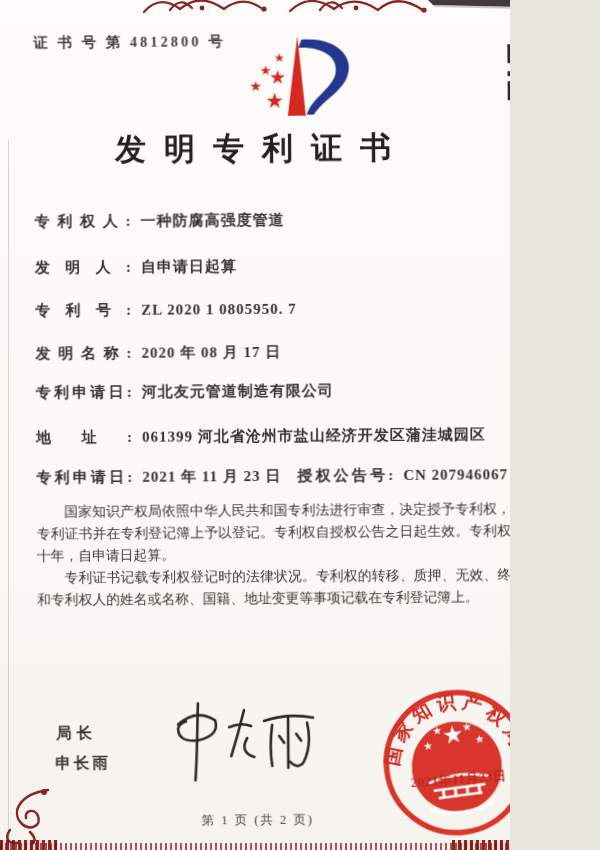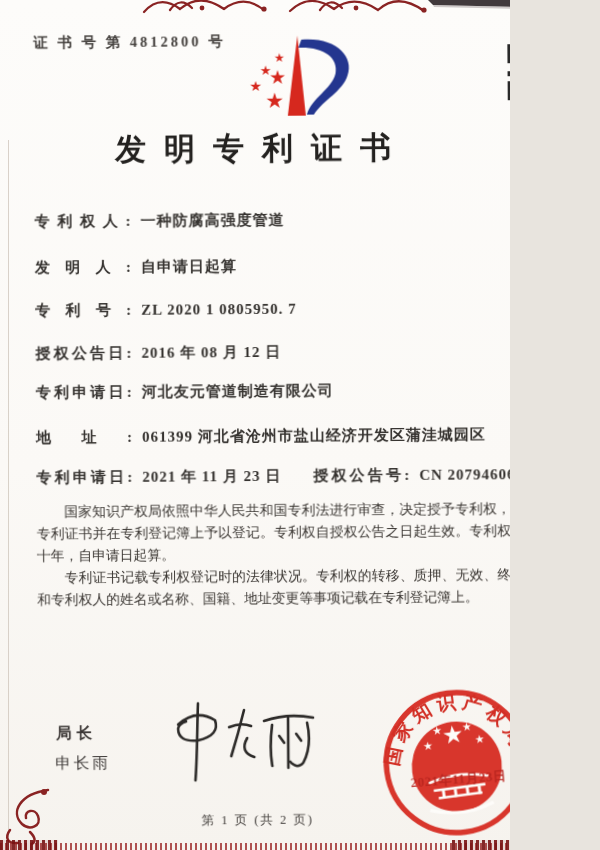--- a/index.html
+++ b/index.html
@@ -10,26 +10,26 @@
   .sheet{position:absolute;inset:0;transform:rotate(-0.4deg);}
   .cert-no{left:36px;top:32px;font-size:14.5px;letter-spacing:3px;color:#45413e;font-weight:600;}
   .title{left:0;right:0;top:128px;text-align:center;font-size:31px;font-weight:700;
          letter-spacing:18px;text-indent:18px;color:#23211f;}
   .fields{left:36px;top:212px;width:530px;font-size:15px;line-height:16px;font-weight:600;color:#35322f;}
   .frow{white-space:nowrap;}
   .flabel{display:inline-block;width:96px;text-align:justify;text-align-last:justify;vertical-align:top;}
   .fvalue{margin-left:10px;letter-spacing:1px;}
   .mb30{margin-bottom:30px}.mb27{margin-bottom:27px}.mb23{margin-bottom:23px}
   .mb29{margin-bottom:29px}.mb24{margin-bottom:24px}
-  .pair2{margin-left:32px;}
+  .pair2{margin-left:16px;}
   .bodytext{left:36px;top:500px;width:530px;font-size:13.8px;line-height:22px;
             text-align:justify;color:#3b3733;font-weight:500;}
   .bodytext p{margin:0;text-indent:2em;}
   .director{left:54px;top:722px;font-size:15.5px;letter-spacing:5px;font-weight:600;color:#3a3634;font-family:Liberation Mono, monospace;}
-  .director-name{left:53px;top:752px;font-size:15.5px;letter-spacing:3px;font-weight:400;color:#3a3634;}
+  .director-name{left:53px;top:752px;font-size:15.5px;letter-spacing:3px;font-weight:700;color:#3a3634;}
   .footer{left:0;right:0;top:812px;text-align:center;font-size:12.5px;letter-spacing:2px;color:#45413e;}
   .qr{left:510px;top:46px;width:56px;height:56px;}
   .qr svg{width:56px;height:56px;shape-rendering:crispEdges;}
   .fringe{left:0;right:0;top:843px;height:7px;
           background:repeating-linear-gradient(90deg,rgba(150,28,28,.75) 0 2px,rgba(150,28,28,0) 2px 5px);}
   .fringe-dark{top:840px;height:10px;background:repeating-linear-gradient(90deg,rgba(120,18,18,.9) 0 3px,rgba(120,18,18,.1) 3px 6px);}
   .edge-line-left{left:8px;top:140px;bottom:0;width:1px;background:#cfc7bd;opacity:.8;}
   .edge-line-right{left:585px;top:55px;height:250px;width:1px;background:#ddd6cc;}
   .seal-svg{left:376px;top:684px;width:156px;height:156px;opacity:.94;mix-blend-mode:multiply;}
   .sig-svg{left:158px;top:698px;width:165px;height:88px;}
@@ -223,21 +223,21 @@
       <div class="frow mb30">
         <span class="flabel">专利权人:</span><span class="fvalue">一种防腐高强度管道</span>
       </div>
       <div class="frow mb27">
         <span class="flabel">发明人:</span><span class="fvalue">自申请日起算</span>
       </div>
       <div class="frow mb27">
         <span class="flabel">专利号:</span><span class="fvalue">ZL 2020 1 0805950. 7</span>
       </div>
       <div class="frow mb23">
-        <span class="flabel">授权公告日:</span><span class="fvalue">2016 年 08 月 12 日</span>
+        <span class="flabel">发明名称:</span><span class="fvalue">2020 年 08 月 17 日</span>
       </div>
       <div class="frow mb29">
         <span class="flabel">专利申请日:</span><span class="fvalue">河北友元管道制造有限公司</span>
       </div>
       <div class="frow mb24">
         <span class="flabel">地址:</span><span class="fvalue">061399 河北省沧州市盐山经济开发区蒲洼城园区</span>
       </div>
       <div class="frow">
         <span class="flabel">专利申请日:</span><span class="fvalue">2021 年 11 月 23 日</span><span class="flabel pair2">授权公告号:</span><span class="fvalue">CN 207946067 B</span>
       </div>

